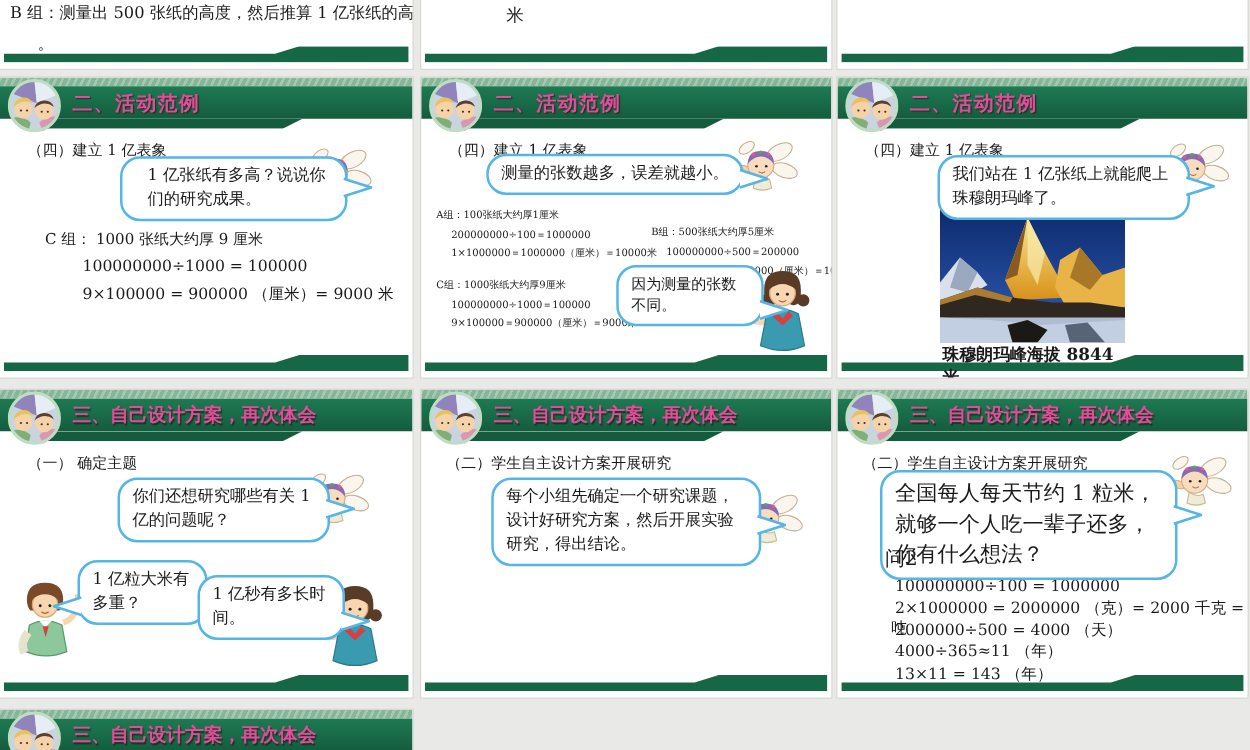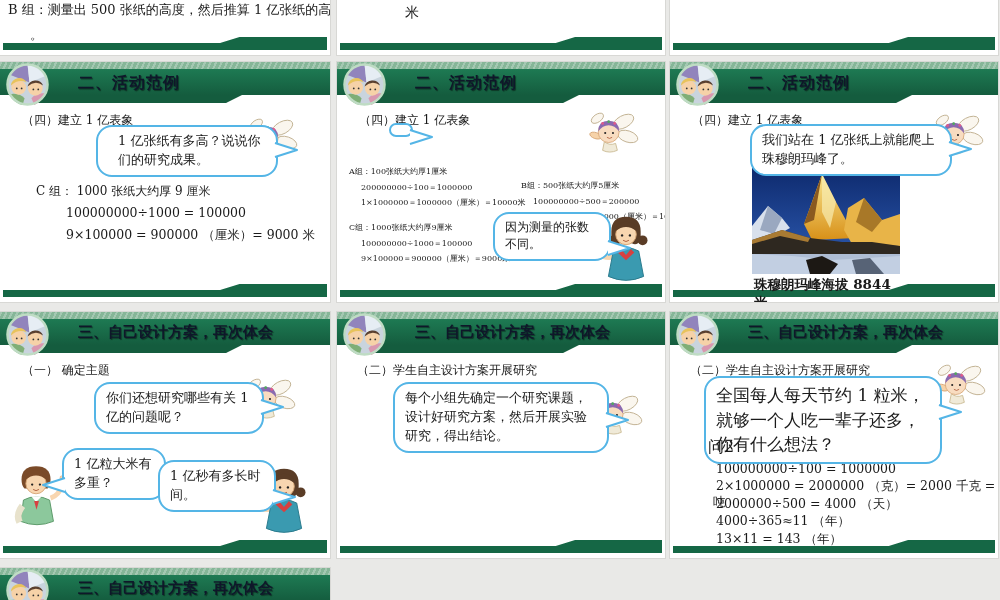--- a/index.html
+++ b/index.html
@@ -14,23 +14,23 @@
     box-shadow:0 0 0 1px #d8d8d5;
   }
   
   .hdr-strip{position:absolute;top:0;left:0;right:0;height:7px;background:#86b698;
     background-image:repeating-linear-gradient(115deg,rgba(255,255,255,.25) 0 2px,rgba(0,0,0,0) 2px 5px);}
   .hdr-bar{position:absolute;top:7px;left:0;right:0;height:26px;
     background:linear-gradient(180deg,#1e7a53 0%,#145c3e 100%);}
   .hdr-ext{position:absolute;top:33px;left:14px;width:228px;height:8px;background:#145c3e;
     clip-path:polygon(0 0,100% 0,93% 100%,1.5% 100%);}
   .hdr-icon{position:absolute;left:6px;top:1px;width:43px;height:43px;}
-  .hdr-title{position:absolute;top:11px;left:58px;color:#0f172a;white-space:nowrap;
+  .hdr-title{position:absolute;top:11px;left:58px;color:#ec4899;white-space:nowrap;
     font-family:Liberation Mono, monospace;font-weight:bold;font-size:16px;
-    letter-spacing:1px;text-shadow:1px 1px 1px rgba(0,0,0,.45);margin-left:20px;}
+    letter-spacing:1px;text-shadow:1px 1px 1px rgba(0,0,0,.45);}
   .hdr-title.long{font-size:15px;letter-spacing:0;}
   .sub{position:absolute;top:50px;left:22px;font-size:12px;white-space:nowrap;}
   
   .bbar{position:absolute;left:3px;right:3px;bottom:5px;height:13px;background:#156745;
     clip-path:polygon(0 46%,67% 46%,73% 0,100% 0,100% 100%,0 100%);}
   
   .bub{position:absolute;background:#fff;border:2px solid #54b5e6;border-radius:16px;
     padding:5px 10px;font-size:13px;line-height:1.45;z-index:2;}
   .bub.nowrap{white-space:nowrap;}
   .tail{position:absolute;width:24px;height:18px;}
@@ -183,20 +183,21 @@
 <div class="slide" style="left:337px;top:62px;width:328px;height:240px;">
   <div class="hdr-strip"></div>
   <div class="hdr-bar"></div>
   <div class="hdr-ext"></div>
   <svg class="hdr-icon">
       <use href="#kids"></use>
     </svg>
   <div class="hdr-title">二、活动范例</div>
   <div class="sub">（四）建立 1 亿表象</div>
   <div class="bub nowrap" style="left:52px;top:61px;">
+    <span>测量的张数越多，误差就越小。</span>
     <svg class="tail tail-r">
         <use href="#tailshape"></use>
       </svg>
   </div>
   <svg class="char" style="left:250px;top:48px;width:52px;height:46px;">
       <use href="#fairy"></use>
     </svg>
   <div class="t small" style="left:12px;top:102px;">
     <div>A组：100张纸大约厚1厘米</div>
     <div class="ind">200000000÷100＝1000000</div>

